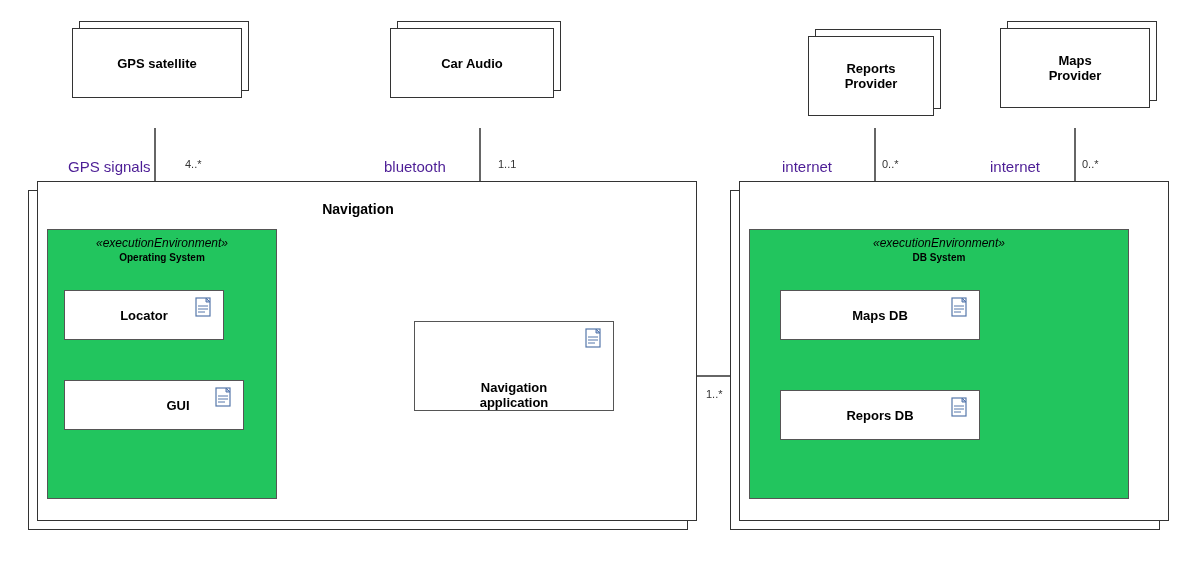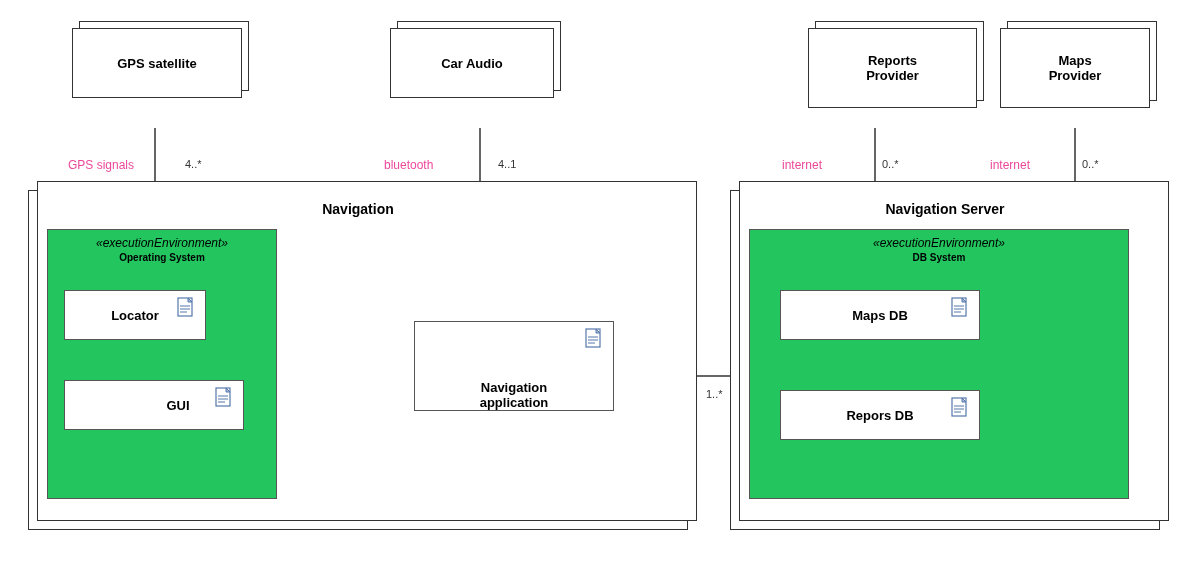--- a/index.html
+++ b/index.html
@@ -129,22 +129,22 @@
       height: 24px;
     }
     .doc-icon svg {
       width: 20px;
       height: 24px;
     }
 
     
     .label-text {
       position: absolute;
-      font-size: 12px;
-      color: #ec4899;
+      font-size: 15px;
+      color: #4c1d95;
     }
 
     .multiplicity {
       position: absolute;
       font-size: 11px;
       color: #333;
     }
 
     
     .svg-overlay {
@@ -175,50 +175,50 @@
   </svg>
 
   <div class="node-3d" style="left:72px; top:28px; width:170px; height:70px;">
     <span>GPS satellite</span>
   </div>
 
   <div class="node-3d" style="left:390px; top:28px; width:164px; height:70px;">
     <span>Car Audio</span>
   </div>
 
-  <div class="node-3d" style="left:808px; top:28px; width:169px; height:80px;justify-content:center;">
+  <div class="node-3d" style="left:808px; top:36px; width:126px; height:80px;justify-content:center;">
     <span style="white-space:pre-line; text-align:center;">Reports<br>Provider</span>
   </div>
 
   <div class="node-3d" style="left:1000px; top:28px; width:150px; height:80px;">
     <span style="white-space:pre-line; text-align:center;">Maps<br>Provider</span>
   </div>
 
   <div class="label-text" style="left:68px; top:158px;">
     <span>GPS signals</span>
   </div>
   <div class="multiplicity" style="left:185px; top:158px;">4..*</div>
 
   <div class="label-text" style="left:384px; top:158px;">bluetooth</div>
-  <div class="multiplicity" style="left:498px; top:158px;">4..1</div>
+  <div class="multiplicity" style="left:498px; top:158px;">1..1</div>
 
   <div class="label-text" style="left:782px; top:158px;">internet</div>
   <div class="multiplicity" style="left:882px; top:158px;">0..*</div>
 
   <div class="label-text" style="left:990px; top:158px;">internet</div>
   <div class="multiplicity" style="left:1082px; top:158px;">0..*</div>
 
   <div class="container-box" style="left:28px; top:190px; width:660px; height:340px; z-index:1;">
     <div class="container-box-label">Navigation</div>
 
     <div class="exec-env-box" style="left:18px; top:38px; width:230px; height:270px;">
       <div class="exec-env-label">«executionEnvironment»</div>
       <div class="exec-env-name">Operating System</div>
 
-      <div class="component-box" style="left:16px; top:60px; width:142px; height:50px;">
+      <div class="component-box" style="left:16px; top:60px; width:160px; height:50px;">
         <span>Locator</span>
         <div class="doc-icon">
           <svg viewBox="0 0 20 24" fill="none" xmlns="http://www.w3.org/2000/svg">
             <rect x="1" y="1" width="14" height="18" fill="white" stroke="#5577aa" stroke-width="1.2"></rect>
             <polygon points="11,1 15,5 11,5" fill="#aabbdd" stroke="#5577aa" stroke-width="1"></polygon>
             <line x1="3" y1="9" x2="13" y2="9" stroke="#5577aa" stroke-width="1"></line>
             <line x1="3" y1="12" x2="13" y2="12" stroke="#5577aa" stroke-width="1"></line>
             <line x1="3" y1="15" x2="10" y2="15" stroke="#5577aa" stroke-width="1"></line>
           </svg>
         </div>
@@ -251,21 +251,20 @@
       </div>
     </div>
 
   </div>
 
   <div class="multiplicity" style="left:600px; top:388px;">0..*</div>
   <div class="label-text" style="left:636px; top:355px;">internet</div>
   <div class="multiplicity" style="left:706px; top:388px;">1..*</div>
 
   <div class="container-box" style="left:730px; top:190px; width:430px; height:340px; z-index:1;">
-    <div class="container-box-label">Navigation Server</div>
 
     <div class="exec-env-box" style="left:18px; top:38px; width:380px; height:270px;">
       <div class="exec-env-label">«executionEnvironment»</div>
       <div class="exec-env-name">DB System</div>
 
       <div class="component-box" style="left:30px; top:60px; width:200px; height:50px;">
         <span>Maps DB</span>
         <div class="doc-icon">
           <svg viewBox="0 0 20 24" fill="none" xmlns="http://www.w3.org/2000/svg">
             <rect x="1" y="1" width="14" height="18" fill="white" stroke="#5577aa" stroke-width="1.2"></rect>

